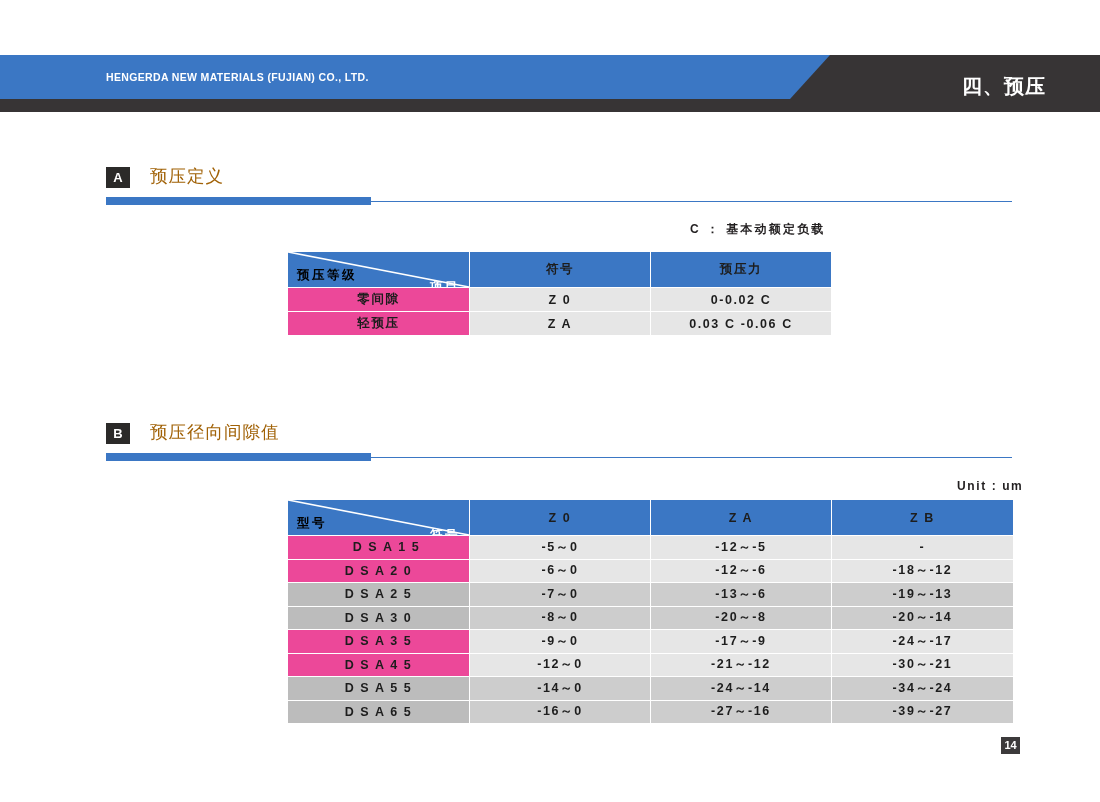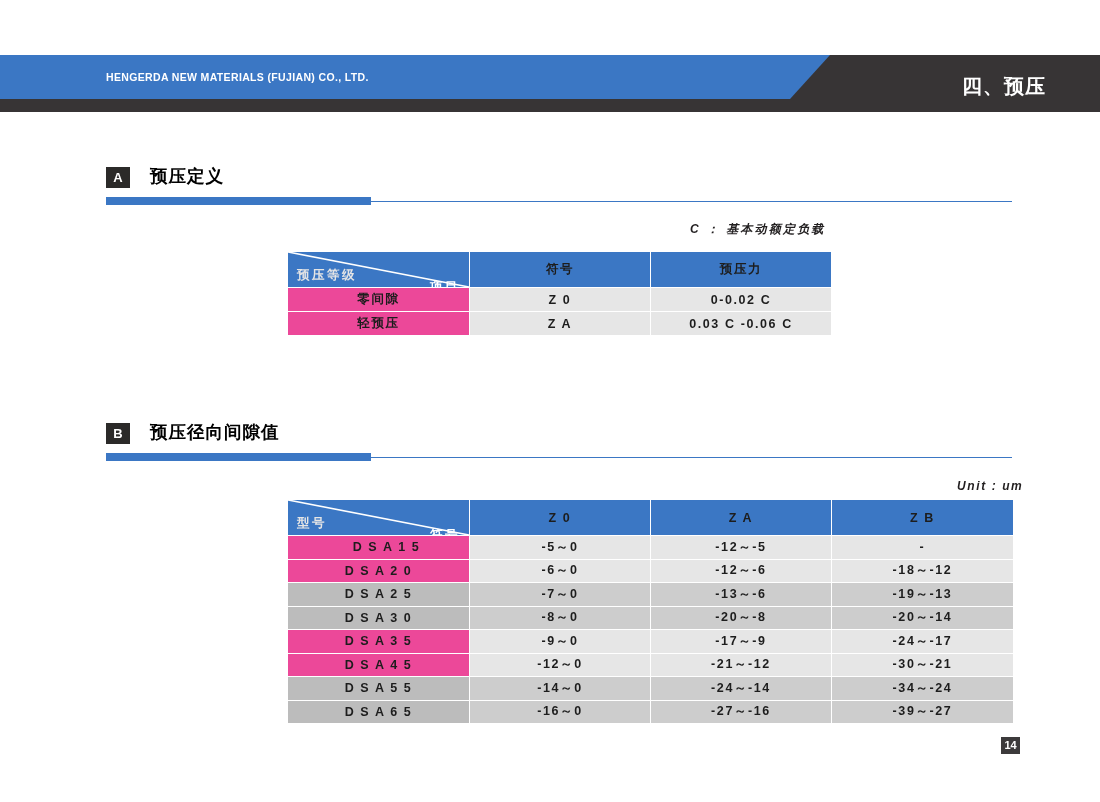--- a/index.html
+++ b/index.html
@@ -86,22 +86,22 @@
     font-size: 13px;
     font-weight: bold;
     line-height: 21px;
     text-align: center;
   }
   .section-title {
     position: absolute;
     left: 44px;
     top: 0;
     font-size: 17.5px;
-    font-weight: bold;
-    color: #000000;
+    font-weight: normal;
+    color: #a16207;
     letter-spacing: 1px;
     white-space: nowrap;
   }
   .rule-wrap {
     position: relative;
     height: 9px;
     margin-top: 4px;
   }
   .rule-thick {
     position: absolute;
@@ -121,21 +121,20 @@
   }
 
   
   .note {
     position: absolute;
     font-size: 12px;
     font-weight: bold;
     color: #221f20;
     letter-spacing: 2.2px;
     white-space: nowrap;
-    font-style: italic;
   }
 
   
   .tbl {
     position: absolute;
     border-collapse: collapse;
     table-layout: fixed;
   }
   .tbl td, .tbl th {
     border: 1.3px solid #ffffff;
@@ -174,21 +173,21 @@
     color: #ffffff;
     font-size: 12.5px;
     font-weight: bold;
     letter-spacing: 2.5px;
     margin-top: 24px;
   }
   .corner .lbl-bl {
     position: absolute;
     left: 9px;
     bottom: 3px;
-    color: #e5e5e5;
+    color: #000000;
     font-size: 12.5px;
     font-weight: bold;
     letter-spacing: 2.5px;
     margin-top: 7px;
   }
   .row-name-a { background: #ec4899; }
   .row-name-b { background: #bcbcbc; }
   .row-val-a  { background: #e6e6e6; }
   .row-val-b  { background: #cdcdcd; }
 

